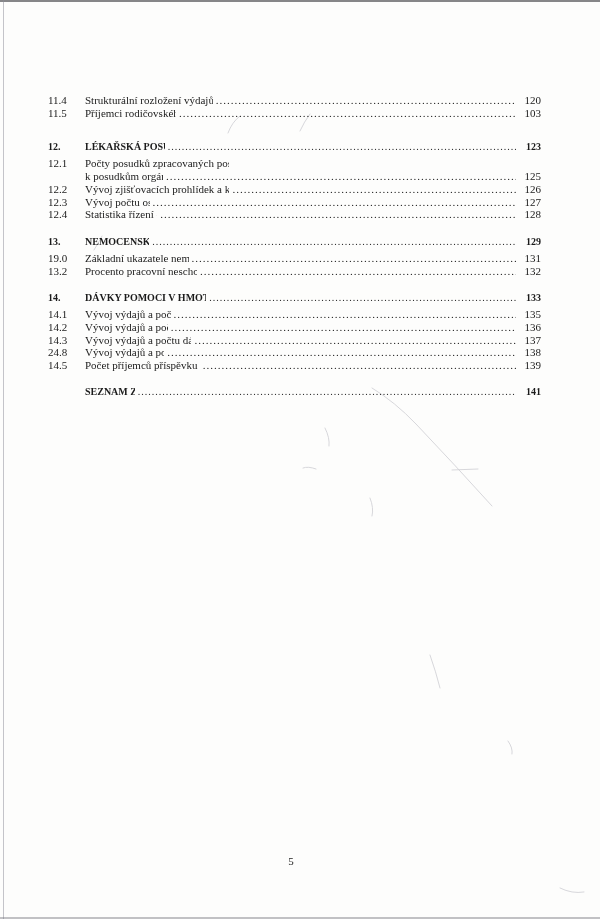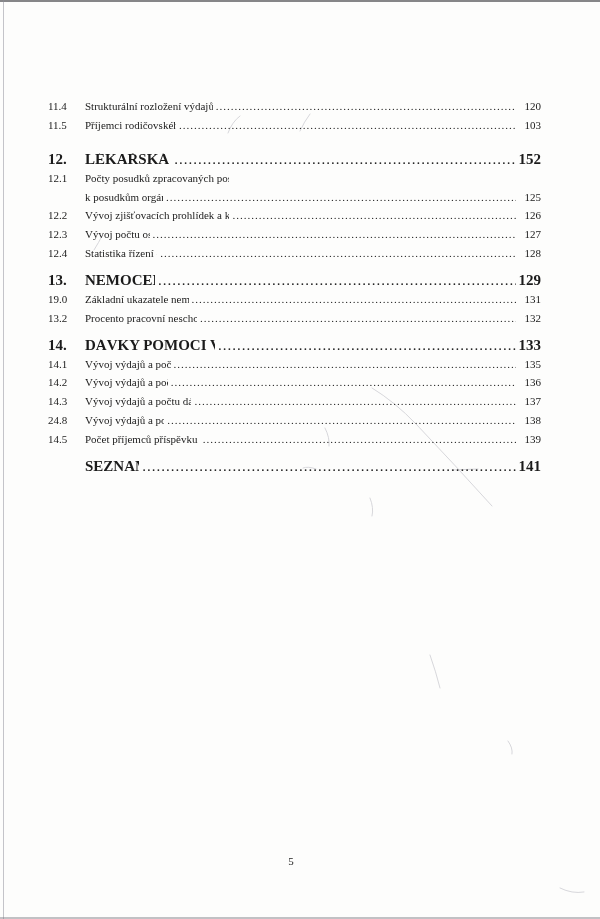--- a/index.html
+++ b/index.html
@@ -26,25 +26,24 @@
   }
   .toc-section + .toc-section { margin-top: 14.5px; }
   .toc-section.gap-lg { margin-top: 21.5px; }
 
   .toc-row {
     display: flex;
     align-items: baseline;
     font-size: 11px;
     line-height: 12.75px;
     white-space: nowrap;
-    margin-top: 6px;
   }
   .toc-row.heading {
     font-weight: bold;
-    font-size: 15px;
+    font-size: 10px;
     margin-bottom: 3.5px;
   }
   .num {
     flex: 0 0 37px;
     text-align: left;
   }
   .title {
     flex: 0 1 auto;
     overflow: hidden;
   }
@@ -115,21 +114,21 @@
     <span class="title">Příjemci rodičovského příspěvku podle pohlaví</span>
     <span class="leader"></span>
     <span class="page-num">103</span>
   </div>
       </div>
       <div class="toc-section gap-lg">
         <div class="toc-row heading">
     <span class="num">12.</span>
     <span class="title">LÉKAŘSKÁ POSUDKOVÁ SLUŽBA</span>
     <span class="leader"></span>
-    <span class="page-num">152</span>
+    <span class="page-num">123</span>
   </div>
         <div class="toc-row no-leader">
     <span class="num">12.1</span>
     <span class="title">Počty posudků zpracovaných posudkovými komisemi (posudky komisí MPSV ve vztahu</span>
     <span class="leader"></span>
     <span class="page-num"></span>
   </div>
         <div class="toc-row">
     <span class="num"></span>
     <span class="title">k posudkům orgánů I. stupně – změny)</span>

